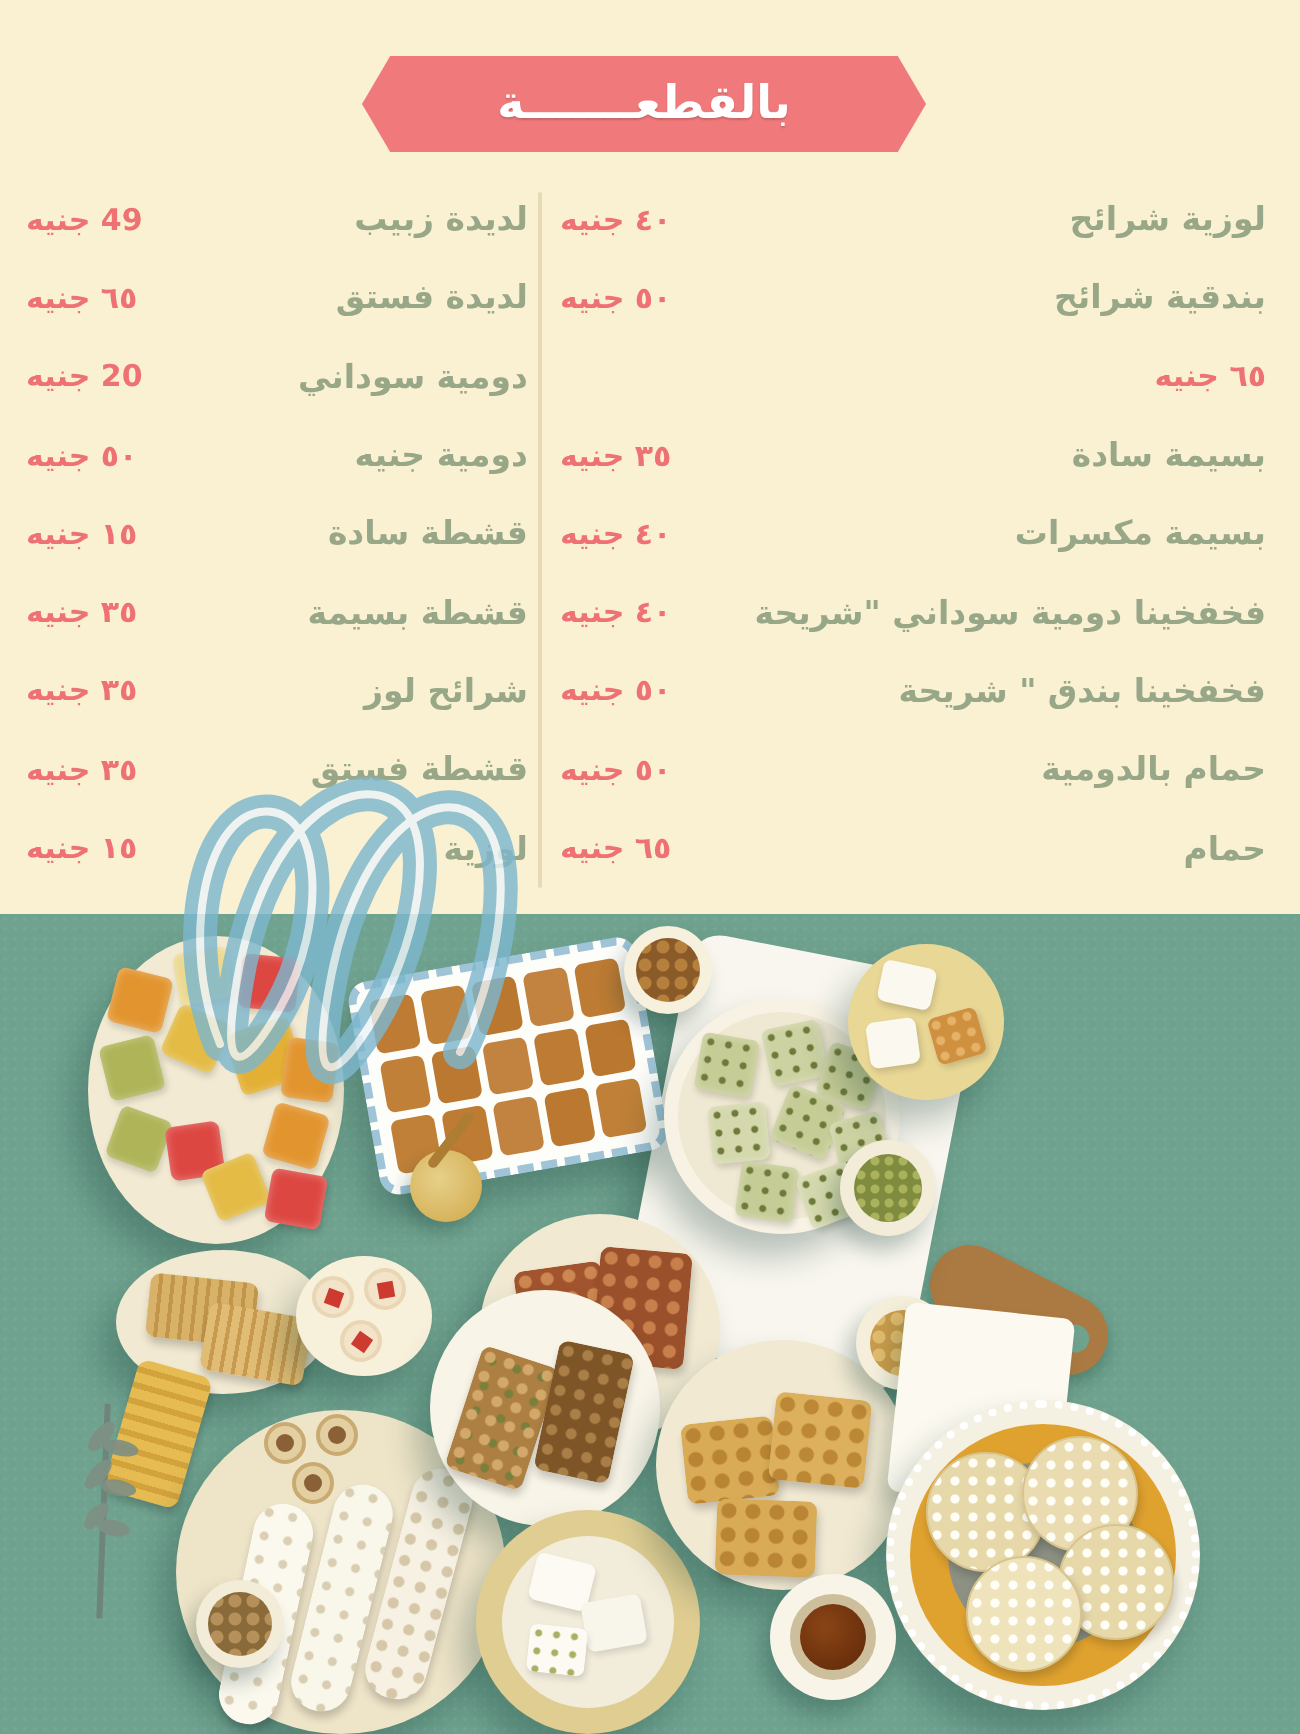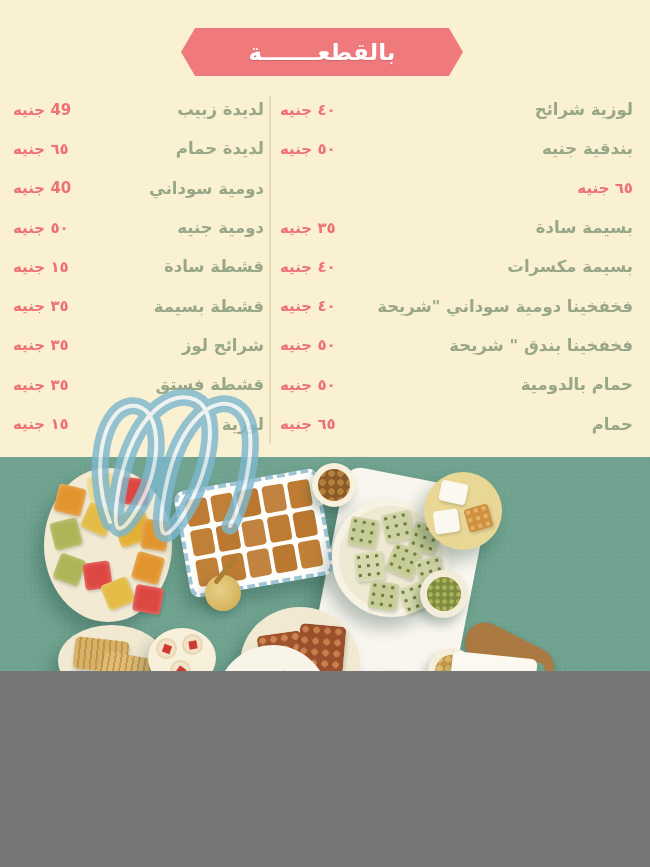--- a/index.html
+++ b/index.html
@@ -1,21 +1,21 @@
 <!DOCTYPE html>
 <html lang="ar" style="--background-cream: #FAF1D3; --banner-pink: #F0797C; --item-green: #97A787; --price-red: #EE7174; --divider: #E6D9B6; --photo-teal: #6FA28F; --watermark-blue: #8FC0D4;"><head>
 <meta charset="utf-8">
 <style>
   :root{
     --background-cream:#FAF1D3; --banner-pink:#F0797C; --item-green:#97A787;
     --price-red:#EE7174; --divider:#E6D9B6; --photo-teal:#6FA28F; --watermark-blue:#8FC0D4;
   }
   *{margin:0;padding:0;box-sizing:border-box;}
   body{font-family:"DejaVu Sans",sans-serif;background:#777;}
-  .screen{position:relative;width:650px;height:671px;overflow:hidden;background:var(--background-cream);margin:0 auto;}
+  .screen{position:relative;width:650px;height:867px;overflow:hidden;background:var(--background-cream);margin:0 auto;}
 
   
   .banner{position:absolute;left:181px;top:28px;width:282px;height:48px;
     background:var(--banner-pink);
     clip-path:polygon(5% 0,95% 0,100% 50%,95% 100%,5% 100%,0 50%);
     display:flex;align-items:center;justify-content:center;
     box-shadow:0 3px 6px rgba(0,0,0,.12);}
   .banner span{color:#fff;font-size:23px;font-weight:bold;letter-spacing:.5px;
     text-shadow:0 1px 1px rgba(0,0,0,.15);}
 
@@ -60,21 +60,21 @@
     <span>بالقطعـــــــة</span>
   </div>
 
   <div class="menu">
     <div class="col col-right">
         <div class="menu-row">
           <span class="item-name">لوزية شرائح</span>
           <span class="item-price">٤٠ جنيه</span>
         </div>
         <div class="menu-row">
-          <span class="item-name">بندقية جنيه</span>
+          <span class="item-name">بندقية شرائح</span>
           <span class="item-price">٥٠ جنيه</span>
         </div>
         <div class="menu-row">
           <span class="item-price">٦٥ جنيه</span>
         </div>
         <div class="menu-row">
           <span class="item-name">بسيمة سادة</span>
           <span class="item-price">٣٥ جنيه</span>
         </div>
         <div class="menu-row">
@@ -97,26 +97,26 @@
           <span class="item-name">حمام</span>
           <span class="item-price">٦٥ جنيه</span>
         </div>
       </div>
     <div class="col col-left">
         <div class="menu-row">
           <span class="item-name">لديدة زبيب</span>
           <span class="item-price">49 جنيه</span>
         </div>
         <div class="menu-row">
-          <span class="item-name">لديدة حمام</span>
+          <span class="item-name">لديدة فستق</span>
           <span class="item-price">٦٥ جنيه</span>
         </div>
         <div class="menu-row">
           <span class="item-name">دومية سوداني</span>
-          <span class="item-price">40 جنيه</span>
+          <span class="item-price">20 جنيه</span>
         </div>
         <div class="menu-row">
           <span class="item-name">دومية جنيه</span>
           <span class="item-price">٥٠ جنيه</span>
         </div>
         <div class="menu-row">
           <span class="item-name">قشطة سادة</span>
           <span class="item-price">١٥ جنيه</span>
         </div>
         <div class="menu-row">

